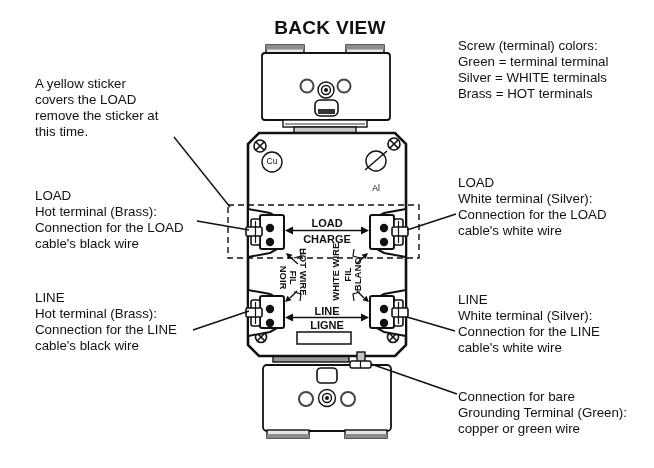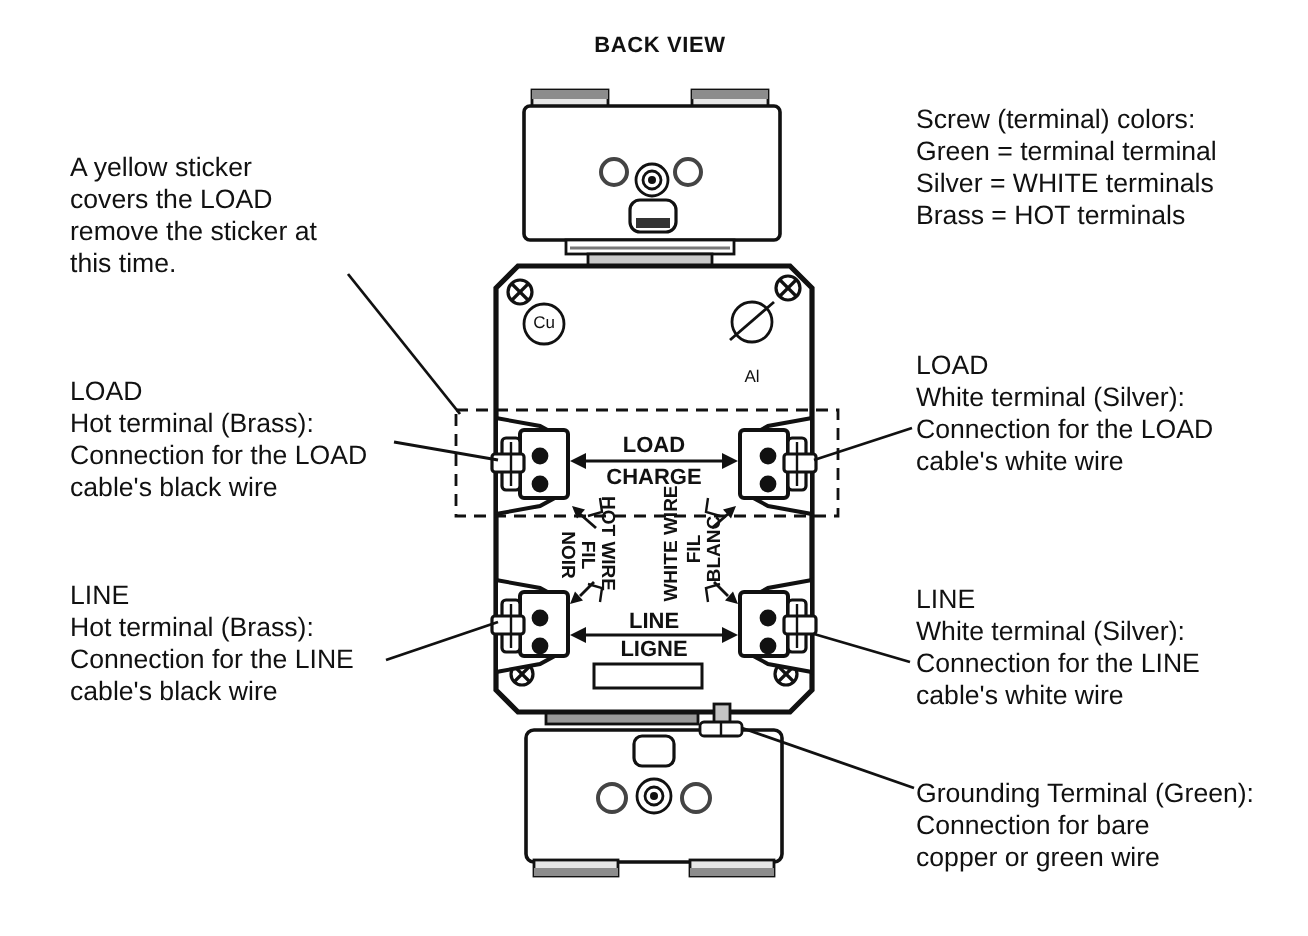--- a/index.html
+++ b/index.html
@@ -2,21 +2,21 @@
 <html><head>
 <meta charset="utf-8">
 <style>
   html,body{margin:0;padding:0;background:#fff;}
   #stage{
     position:relative;width:654px;height:468px;background:#fff;overflow:hidden;
     font-family:"Liberation Sans", sans-serif;color:#111;
   }
   #art{position:absolute;left:0;top:0;}
   .txt{position:absolute;font-size:13.3px;line-height:16px;white-space:nowrap;}
-  .title{position:absolute;font-size:11px;font-weight:bold;letter-spacing:.3px;text-align:center;}
+  .title{position:absolute;font-size:19px;font-weight:bold;letter-spacing:.3px;text-align:center;}
   .clabel{position:absolute;font-weight:bold;font-size:11px;line-height:12px;text-align:center;width:80px;white-space:nowrap;}
   .vlabel{position:absolute;font-weight:bold;font-size:9.5px;line-height:9.5px;text-align:center;transform-origin:center;white-space:nowrap;}
   .mark{position:absolute;font-size:8.5px;line-height:9px;text-align:center;width:24px;}
 </style>
 </head>
 <body>
 
 <div id="stage">
 
   <svg id="art" width="654" height="468" viewBox="0 0 654 468" fill="none" stroke="#111" stroke-width="1.4">
@@ -189,21 +189,21 @@
     <div>cable's black wire</div>
   </div>
 
   <div class="txt" style="left:35px;top:290px;">
     <div>LINE</div>
     <div>Hot terminal (Brass):</div>
     <div>Connection for the LINE</div>
     <div>cable's black wire</div>
   </div>
 
-  <div class="txt" style="left:458px;top:52px;">
+  <div class="txt" style="left:458px;top:38px;">
     <div>Screw (terminal) colors:</div>
     <div>Green = terminal terminal</div>
     <div>Silver = WHITE terminals</div>
     <div>Brass = HOT terminals</div>
   </div>
 
   <div class="txt" style="left:458px;top:175px;">
     <div>LOAD</div>
     <div>White terminal (Silver):</div>
     <div>Connection for the LOAD</div>
@@ -211,22 +211,22 @@
   </div>
 
   <div class="txt" style="left:458px;top:292px;">
     <div>LINE</div>
     <div>White terminal (Silver):</div>
     <div>Connection for the LINE</div>
     <div>cable's white wire</div>
   </div>
 
   <div class="txt" style="left:458px;top:389px;">
+    <div>Connection for bare</div>
     <div>Grounding Terminal (Green):</div>
-    <div>Connection for bare</div>
     <div>copper or green wire</div>
   </div>
 
   <div class="clabel" style="left:287px;top:217px;">LOAD</div>
   <div class="clabel" style="left:287px;top:233px;">CHARGE</div>
   <div class="clabel" style="left:287px;top:305px;">LINE</div>
   <div class="clabel" style="left:287px;top:319px;">LIGNE</div>
 
   <div class="vlabel" style="left:275px;top:267px;width:56px;transform:rotate(90deg);">HOT WIRE</div>
   <div class="vlabel" style="left:271px;top:268px;width:35px;transform:rotate(90deg);">

